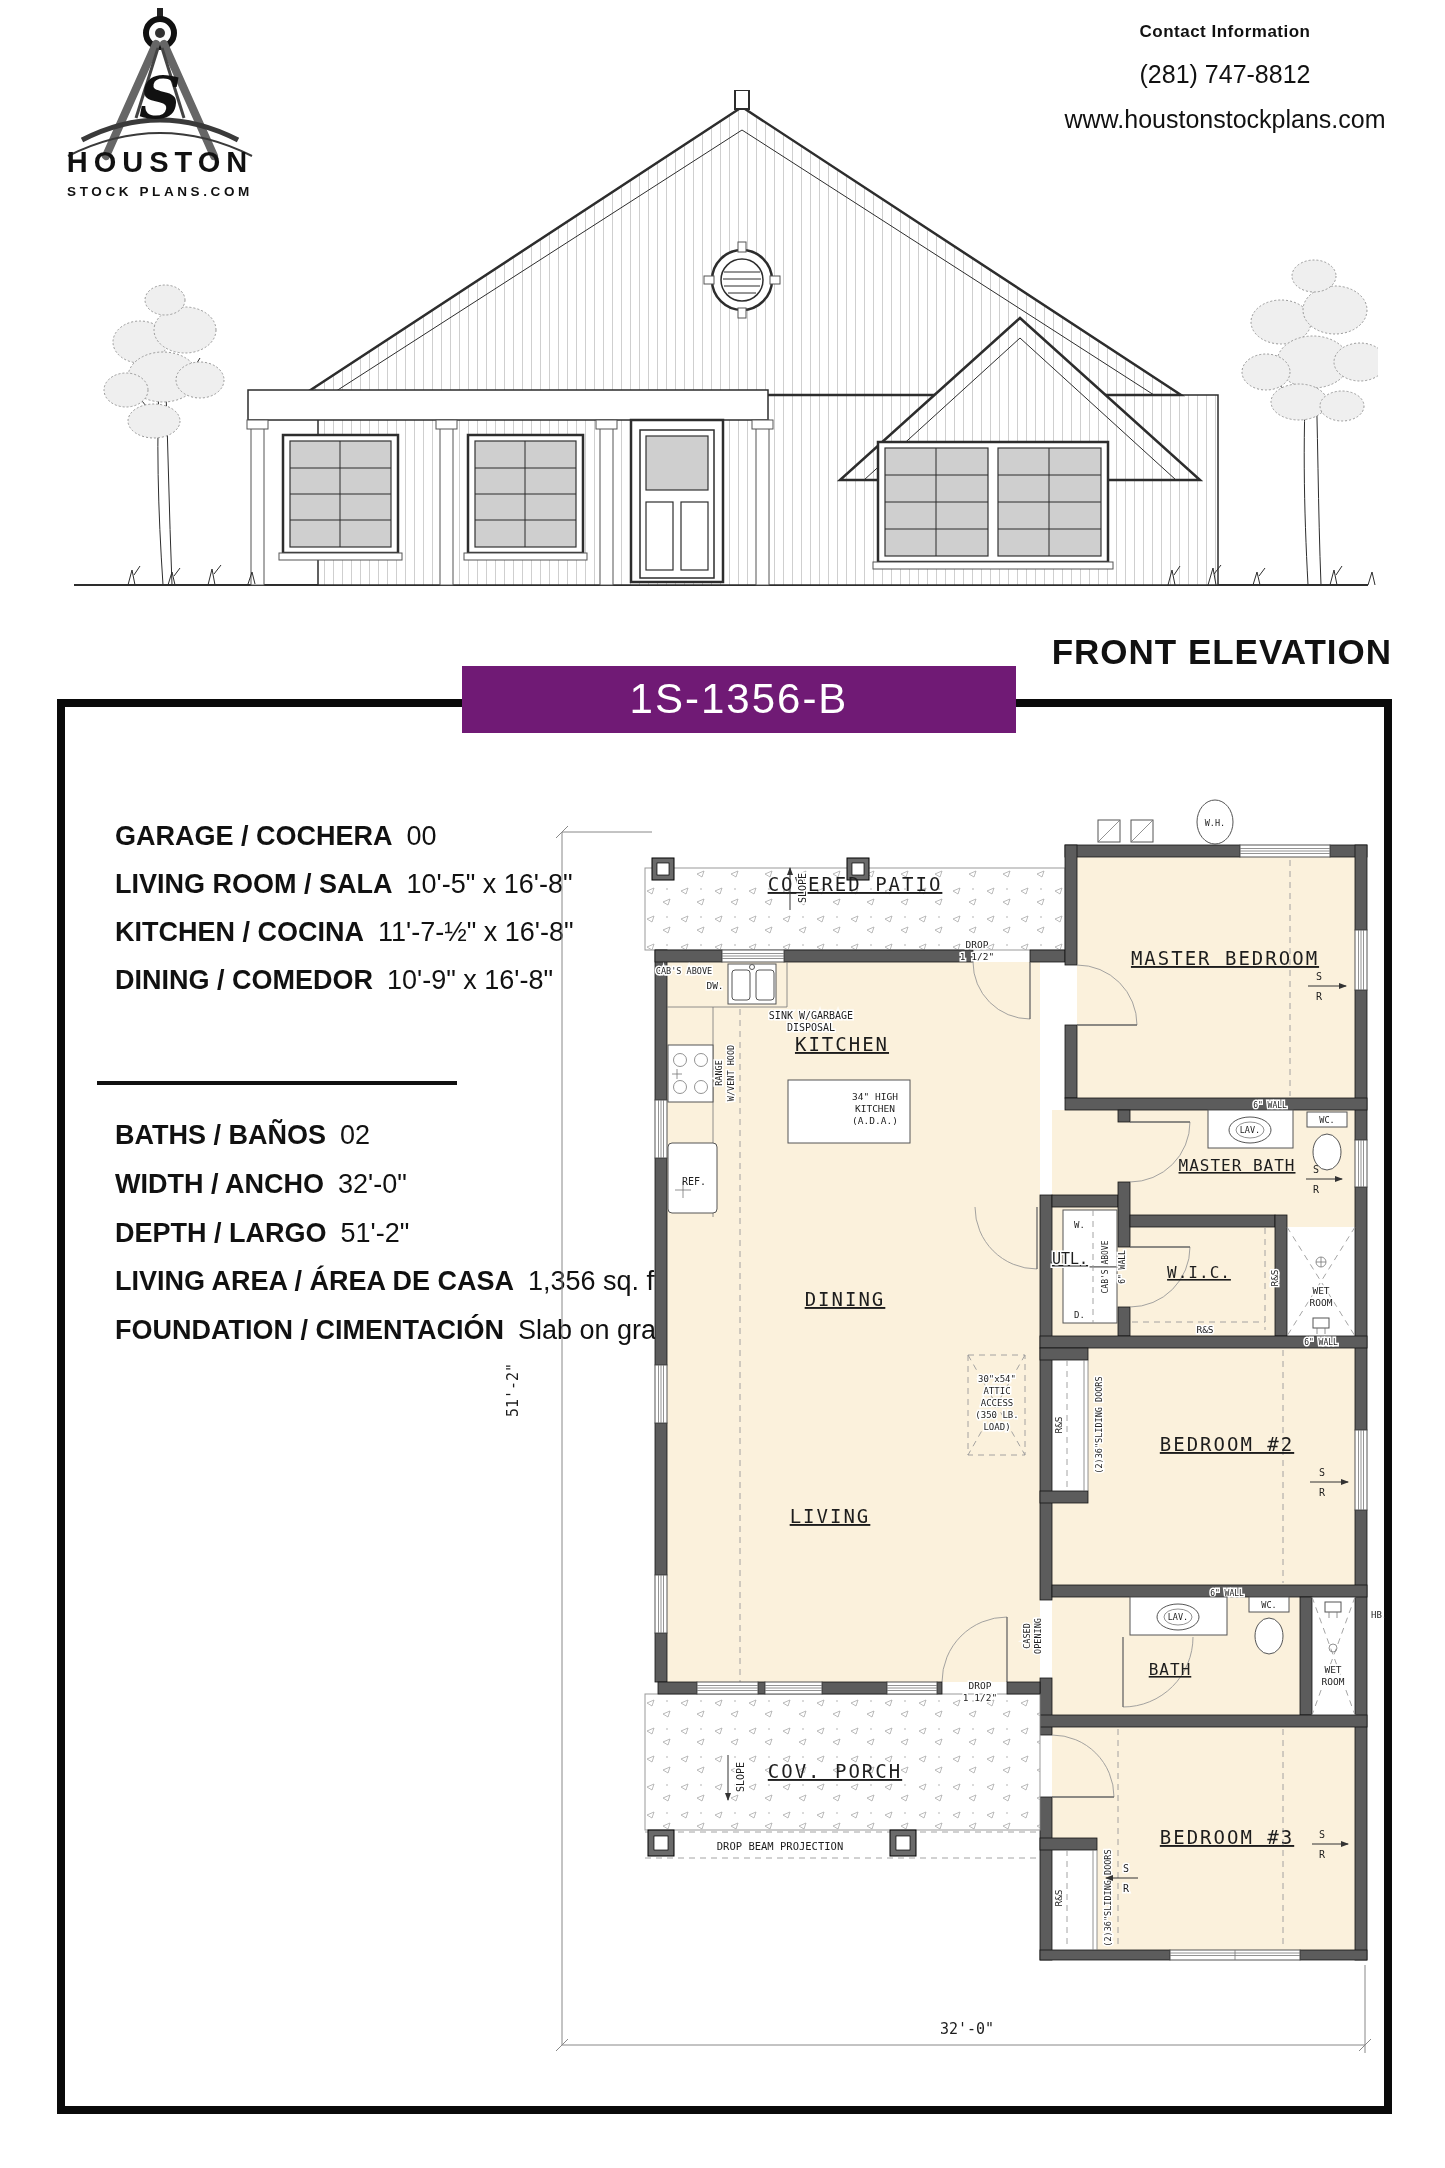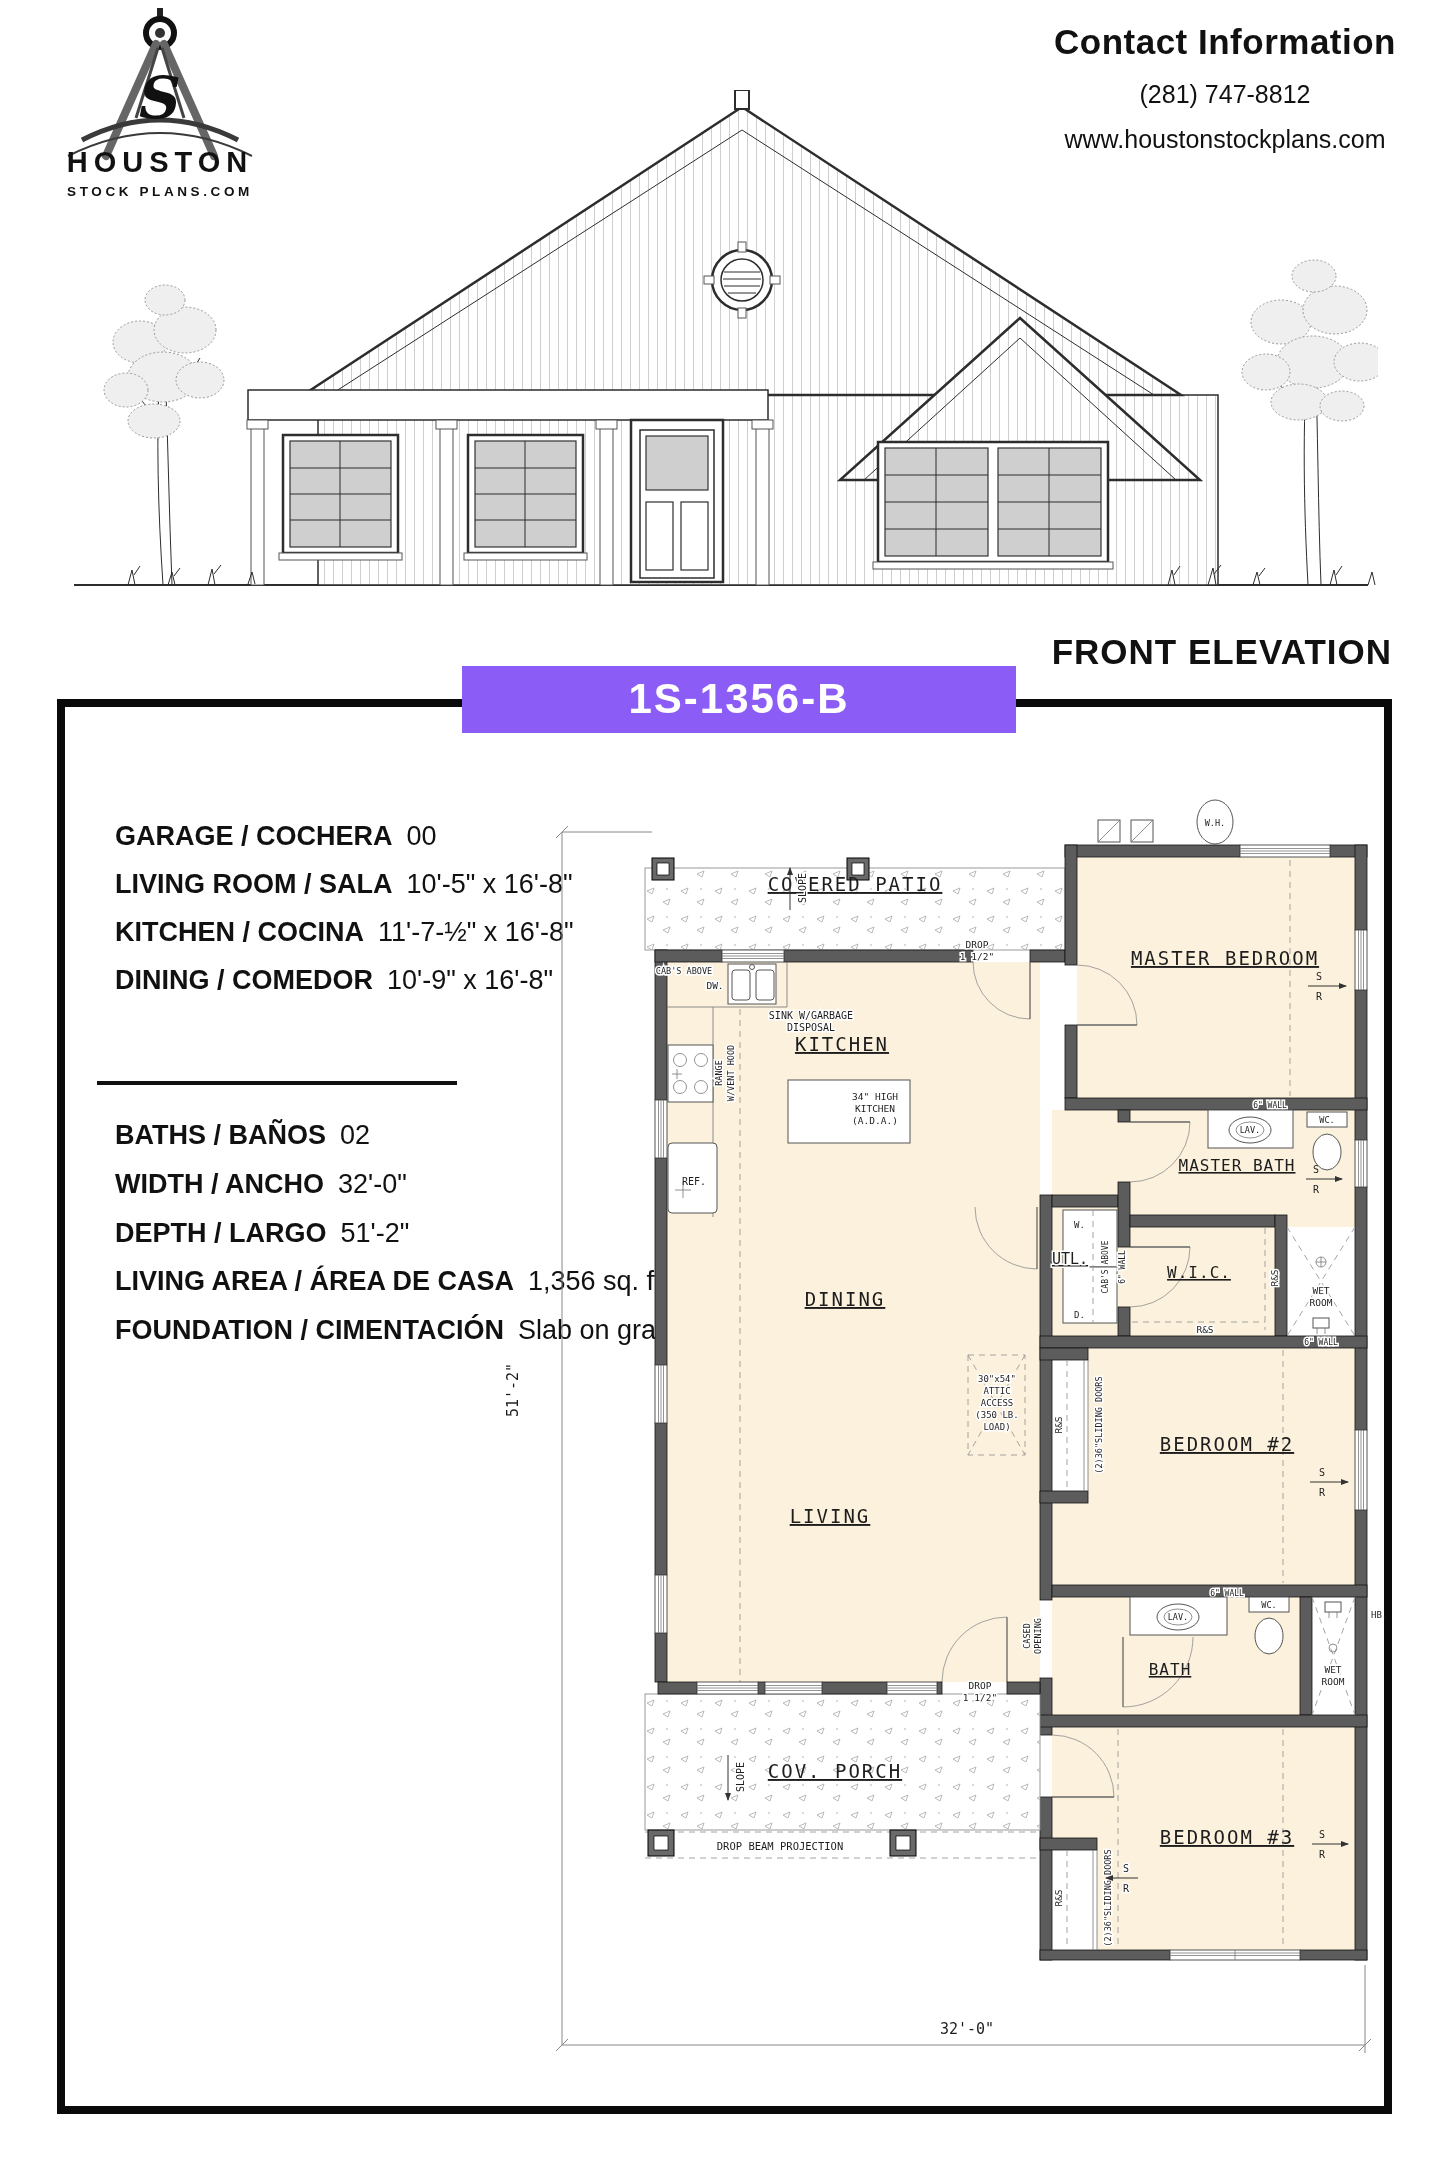--- a/index.html
+++ b/index.html
@@ -1,28 +1,28 @@
 <!DOCTYPE html>
 <html><head>
 <meta charset="utf-8">
 <style>
   html,body{margin:0;padding:0;background:#fff;}
   .page{position:relative;width:1445px;height:2168px;background:#fff;overflow:hidden;
         font-family:"Liberation Sans",sans-serif;color:#111;}
   .abs{position:absolute;}
   
   .contact{left:1040px;top:22px;width:370px;text-align:center;}
-  .contact .c-head{font-size:35px;font-weight:bold;letter-spacing:.5px;}
+  .contact .c-head{font-size:17px;font-weight:bold;letter-spacing:.5px;}
   .contact .c-phone{font-size:25px;margin-top:18px;}
   .contact .c-web{font-size:25px;margin-top:16px;}
   
   .fe-caption{left:950px;top:632px;width:442px;text-align:right;font-size:35px;font-weight:bold;letter-spacing:1px;}
   .sheet-box{left:57px;top:699px;width:1319px;height:1399px;border:8px solid #0a0a0a;background:#fff;}
-  .banner{left:462px;top:666px;width:554px;height:67px;background:#8b5cf6;color:#fff;
-          font-size:42px;font-weight:bold;letter-spacing:2px;text-align:center;line-height:66px;}
+  .banner{left:462px;top:666px;width:554px;height:67px;background:#701a75;color:#fff;
+          font-size:42px;font-weight:normal;letter-spacing:2px;text-align:center;line-height:66px;}
   
   .spec-row{left:115px;width:540px;font-size:27px;white-space:nowrap;}
   .spec-row .sl{font-weight:bold;}
   .spec-row .sv{margin-left:14px;}
   .spec-divider{left:97px;top:1081px;width:360px;height:4px;background:#111;}
   
   .cad{font-family:"DejaVu Sans Mono",monospace;fill:#1d1d1d;}
   .u{text-decoration:underline;}
   .halo{paint-order:stroke;stroke:#fff;stroke-width:3px;}
   .wall{fill:#5c5c5c;stroke:#141414;stroke-width:0.8;}

